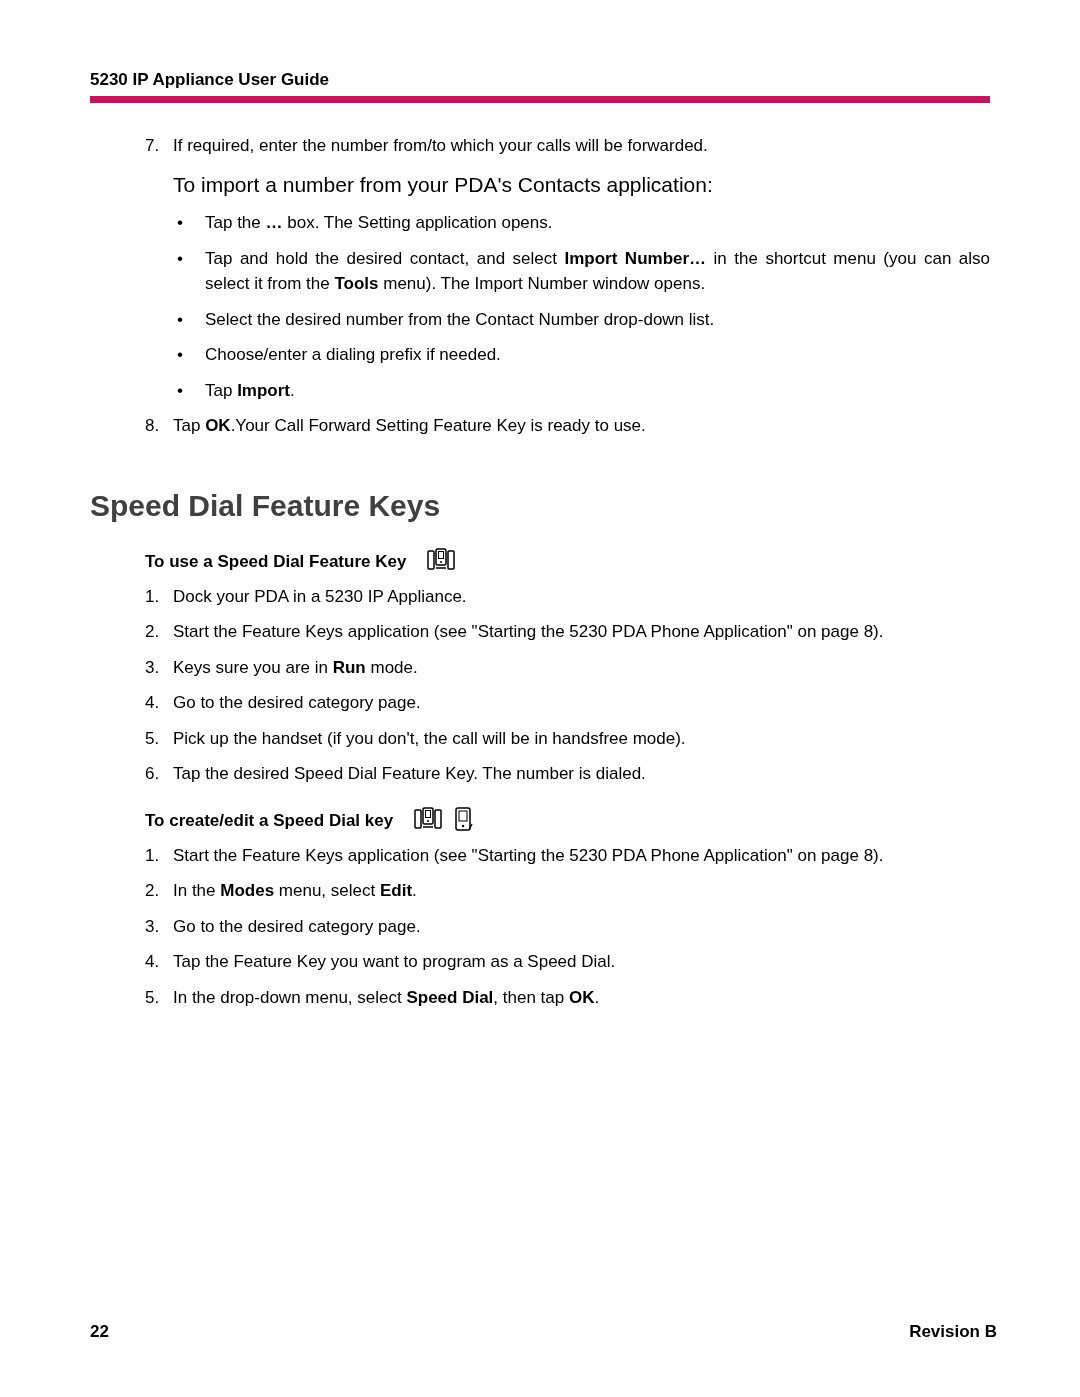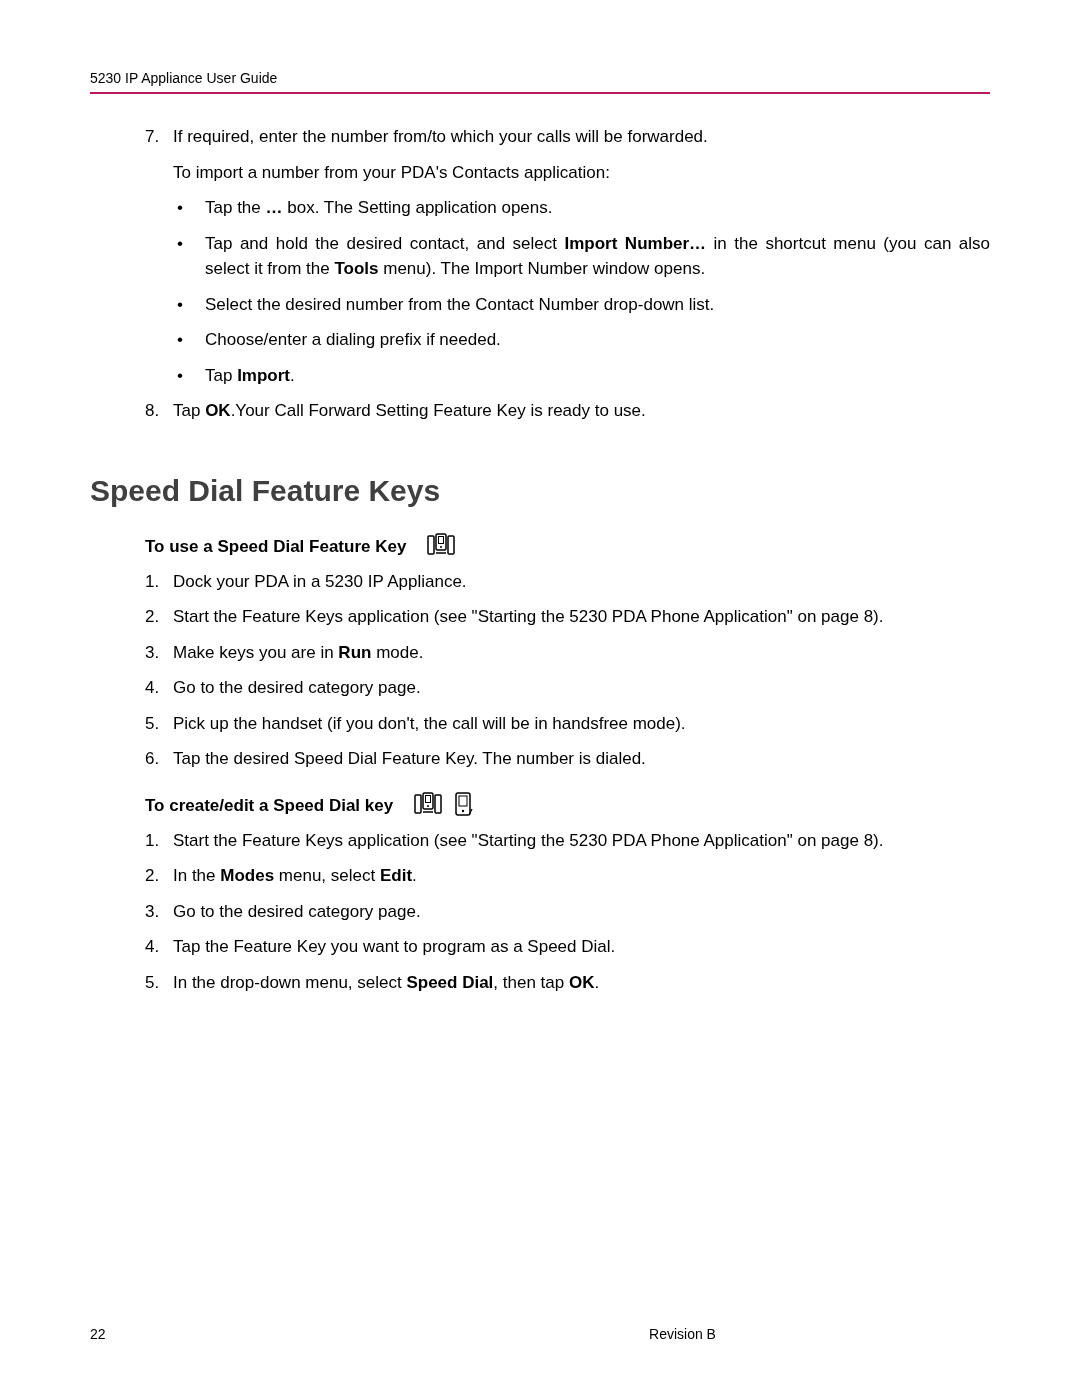--- a/index.html
+++ b/index.html
@@ -10,24 +10,24 @@
     color: #000;
     width: 1080px;
   }
   .page {
     padding: 70px 90px 50px 90px;
     box-sizing: border-box;
     min-height: 1397px;
     position: relative;
   }
   .header-title {
-    font-weight: normal;
-    font-size: 14px;
+    font-weight: bold;
+    font-size: 17px;
     padding-bottom: 6px;
-    border-bottom: 2px solid #be185d;
+    border-bottom: 7px solid #be185d;
     margin-bottom: 30px;
   }
   .ol-outer {
     list-style: none;
     padding: 0;
     margin: 0 0 0 55px;
     font-size: 17px;
     line-height: 1.5;
   }
   .ol-outer > li {
@@ -35,21 +35,21 @@
     margin-bottom: 10px;
   }
   .ol-outer > li > .num {
     min-width: 28px;
   }
   .ol-outer > li > .txt {
     flex: 1;
   }
   .sub-para {
     margin: 10px 0 10px 83px;
-    font-size: 17px;
+    font-size: 21px;
     line-height: 1.5;
   }
   .ul-inner {
     list-style: none;
     padding: 0;
     margin: 0 0 10px 83px;
     font-size: 17px;
     line-height: 1.5;
   }
   .ul-inner > li {
@@ -108,29 +108,29 @@
   }
   .ol-steps > li > .txt {
     flex: 1;
   }
   .footer {
     position: absolute;
     bottom: 55px;
     left: 90px;
     right: 83px;
     display: flex;
-    font-size: 14px;
-    font-weight: normal;
+    font-size: 17px;
+    font-weight: bold;
   }
   .footer .pn {
     width: 250px;
   }
   .footer .rev {
     flex: 1;
-    text-align: center;
+    text-align: right;
     margin-left: 28px;
   }
   b { font-weight: bold; }
 </style>
 </head>
 <body>
 
 <div class="page">
 
   <div class="header-title">5230 IP Appliance User Guide</div>
@@ -203,21 +203,21 @@
       <span class="num">1.</span>
       <span class="txt">Dock your PDA in a 5230 IP Appliance.</span>
     </li>
     <li>
       <span class="num">2.</span>
       <span class="txt">Start the Feature Keys application (see "Starting the 5230 PDA Phone Application" on page 8).</span>
     </li>
     <li>
       <span class="num">3.</span>
       <span class="txt">
-        <span>Make keys you are in </span><b>Run</b><span> mode.</span>
+        <span>Keys sure you are in </span><b>Run</b><span> mode.</span>
       </span>
     </li>
     <li>
       <span class="num">4.</span>
       <span class="txt">Go to the desired category page.</span>
     </li>
     <li>
       <span class="num">5.</span>
       <span class="txt">Pick up the handset (if you don't, the call will be in handsfree mode).</span>
     </li>

